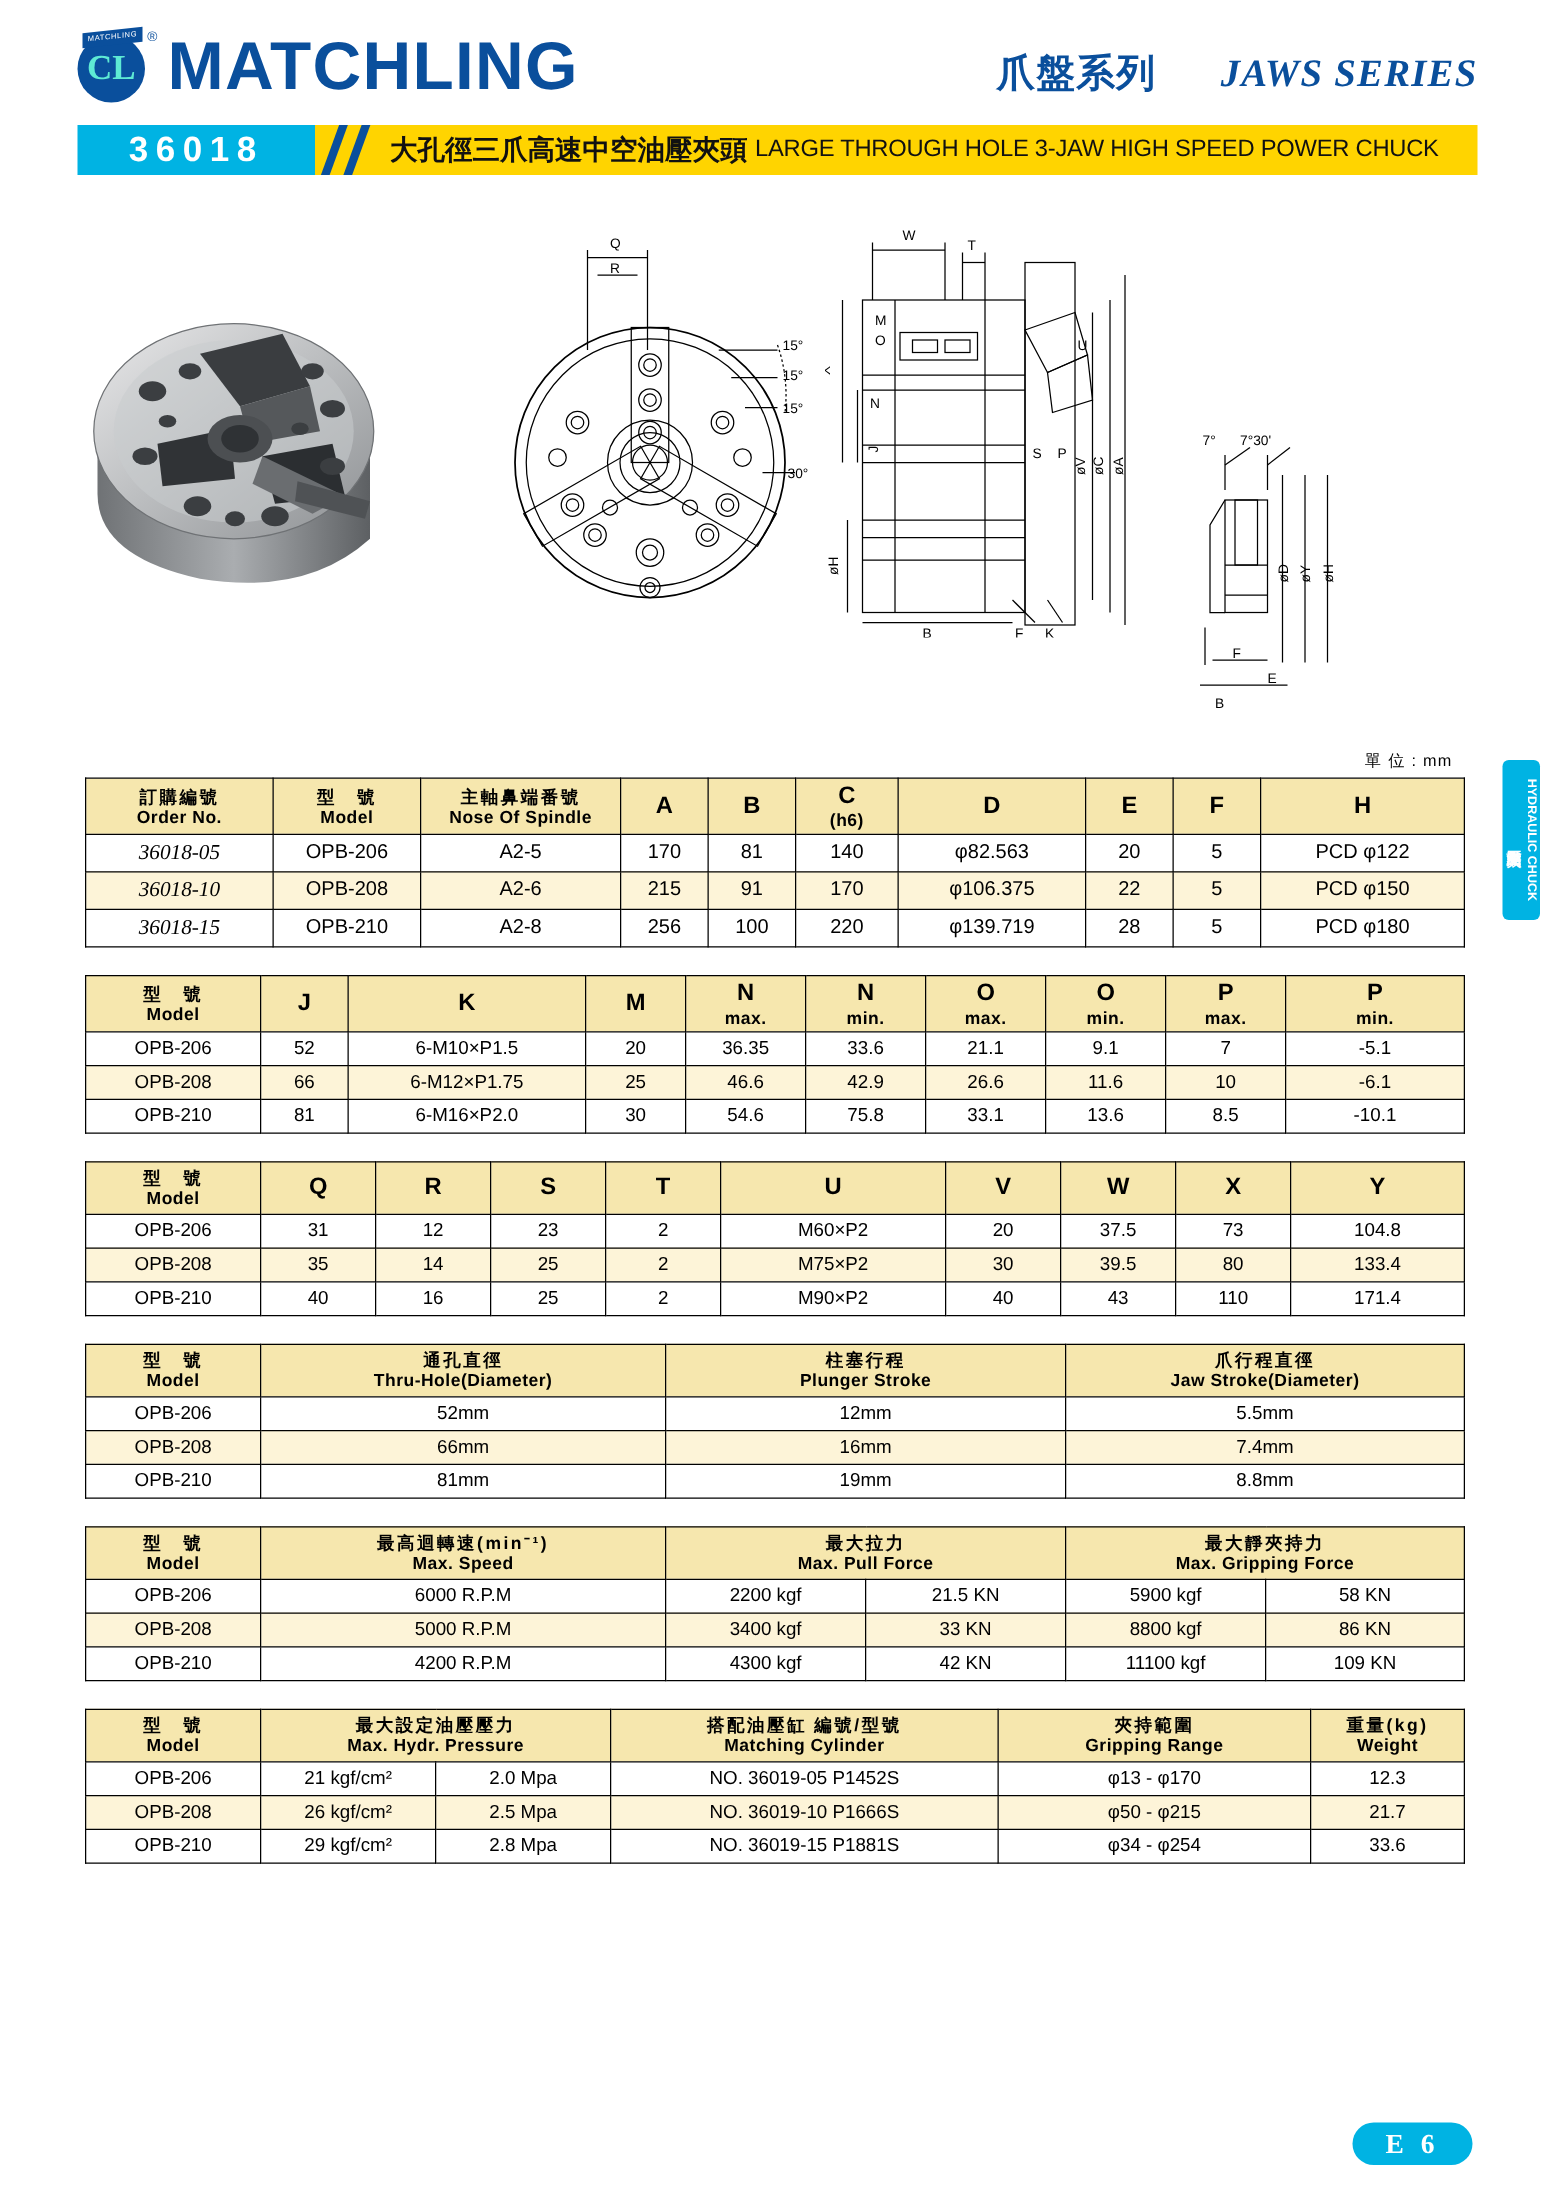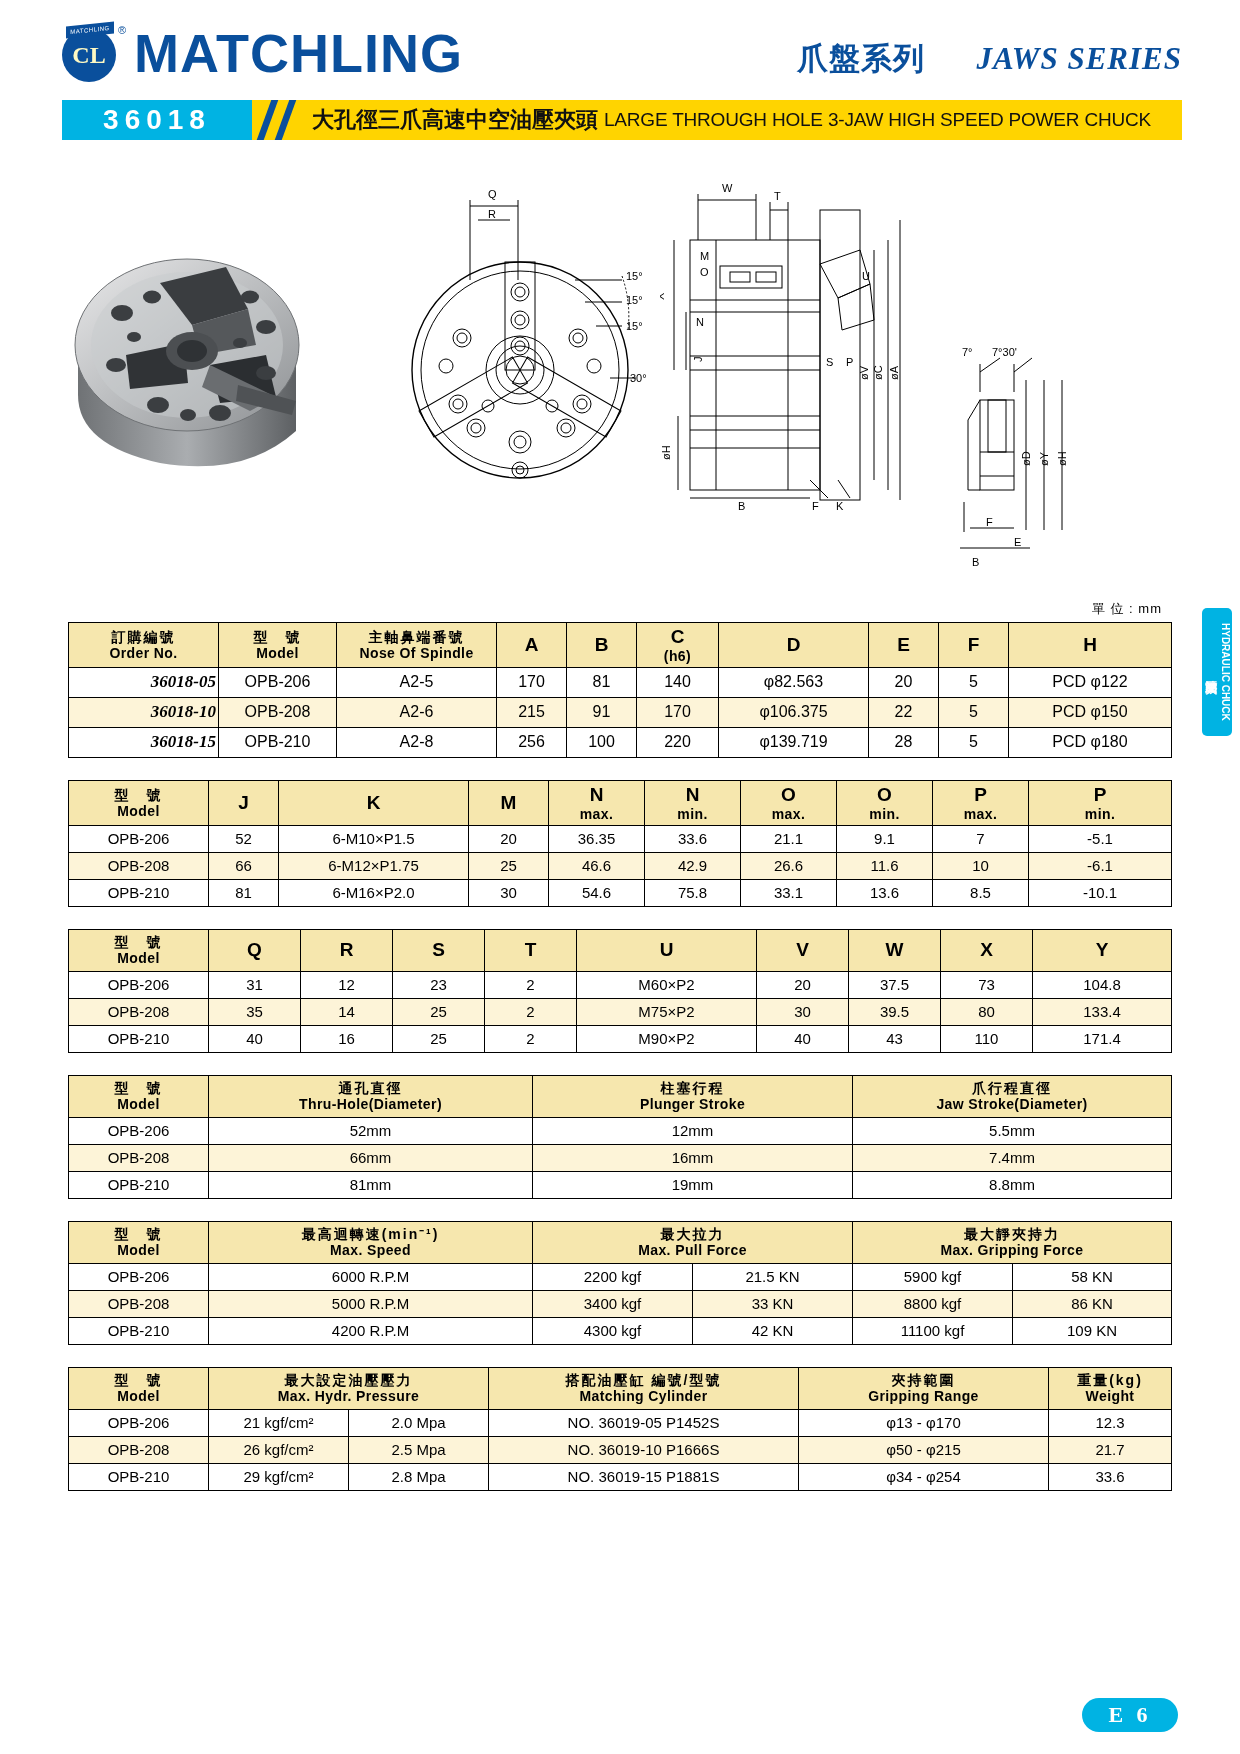--- a/index.html
+++ b/index.html
@@ -25,21 +25,21 @@
   }
   .logo-mark {
     width:62px; height:62px; position:relative;
   }
   .logo-mark .circle {
     position:absolute; left:0; top:6px;
     width:54px; height:54px;
     border-radius:50%;
     background:#0a4f9c;
     display:flex; align-items:center; justify-content:center;
-    color:#fef9c3; font-size:24px; font-weight:bold;
+    color:#5eead4; font-size:28px; font-weight:bold;
     font-family:"Liberation Serif", serif;
   }
   .logo-mark .reg {
     position:absolute; right:-2px; top:2px;
     font-size:11px; color:#0a4f9c;
   }
   .logo-mark .banner {
     position:absolute; left:4px; top:2px;
     width:48px; height:12px;
     background:#0a4f9c;
@@ -134,23 +134,22 @@
     font-size:14px;
     line-height:1.15;
     font-weight:bold;
     height:42px;
   }
   table.spec thead th .cn { display:block; font-size:14px; letter-spacing:2px; }
   table.spec thead th .en { display:block; font-size:14px; letter-spacing:.4px; }
   table.spec thead th .big { font-size:19px; font-weight:bold; }
   table.spec tbody tr.alt td { background:#fdf4d8; }
   table.spec tbody tr td.order {
-    font-style:italic; font-weight:bold; font-size:17px;
+    font-style:italic; font-weight:normal; font-size:17px;
     font-family:"Liberation Serif", serif;
-    text-align:right;
   }
   table.first tbody td { height:30px; font-size:16px; }
 
   
   .side-tab {
     position:absolute;
     right:8px;
     top:608px;
     width:30px;
     height:128px;

